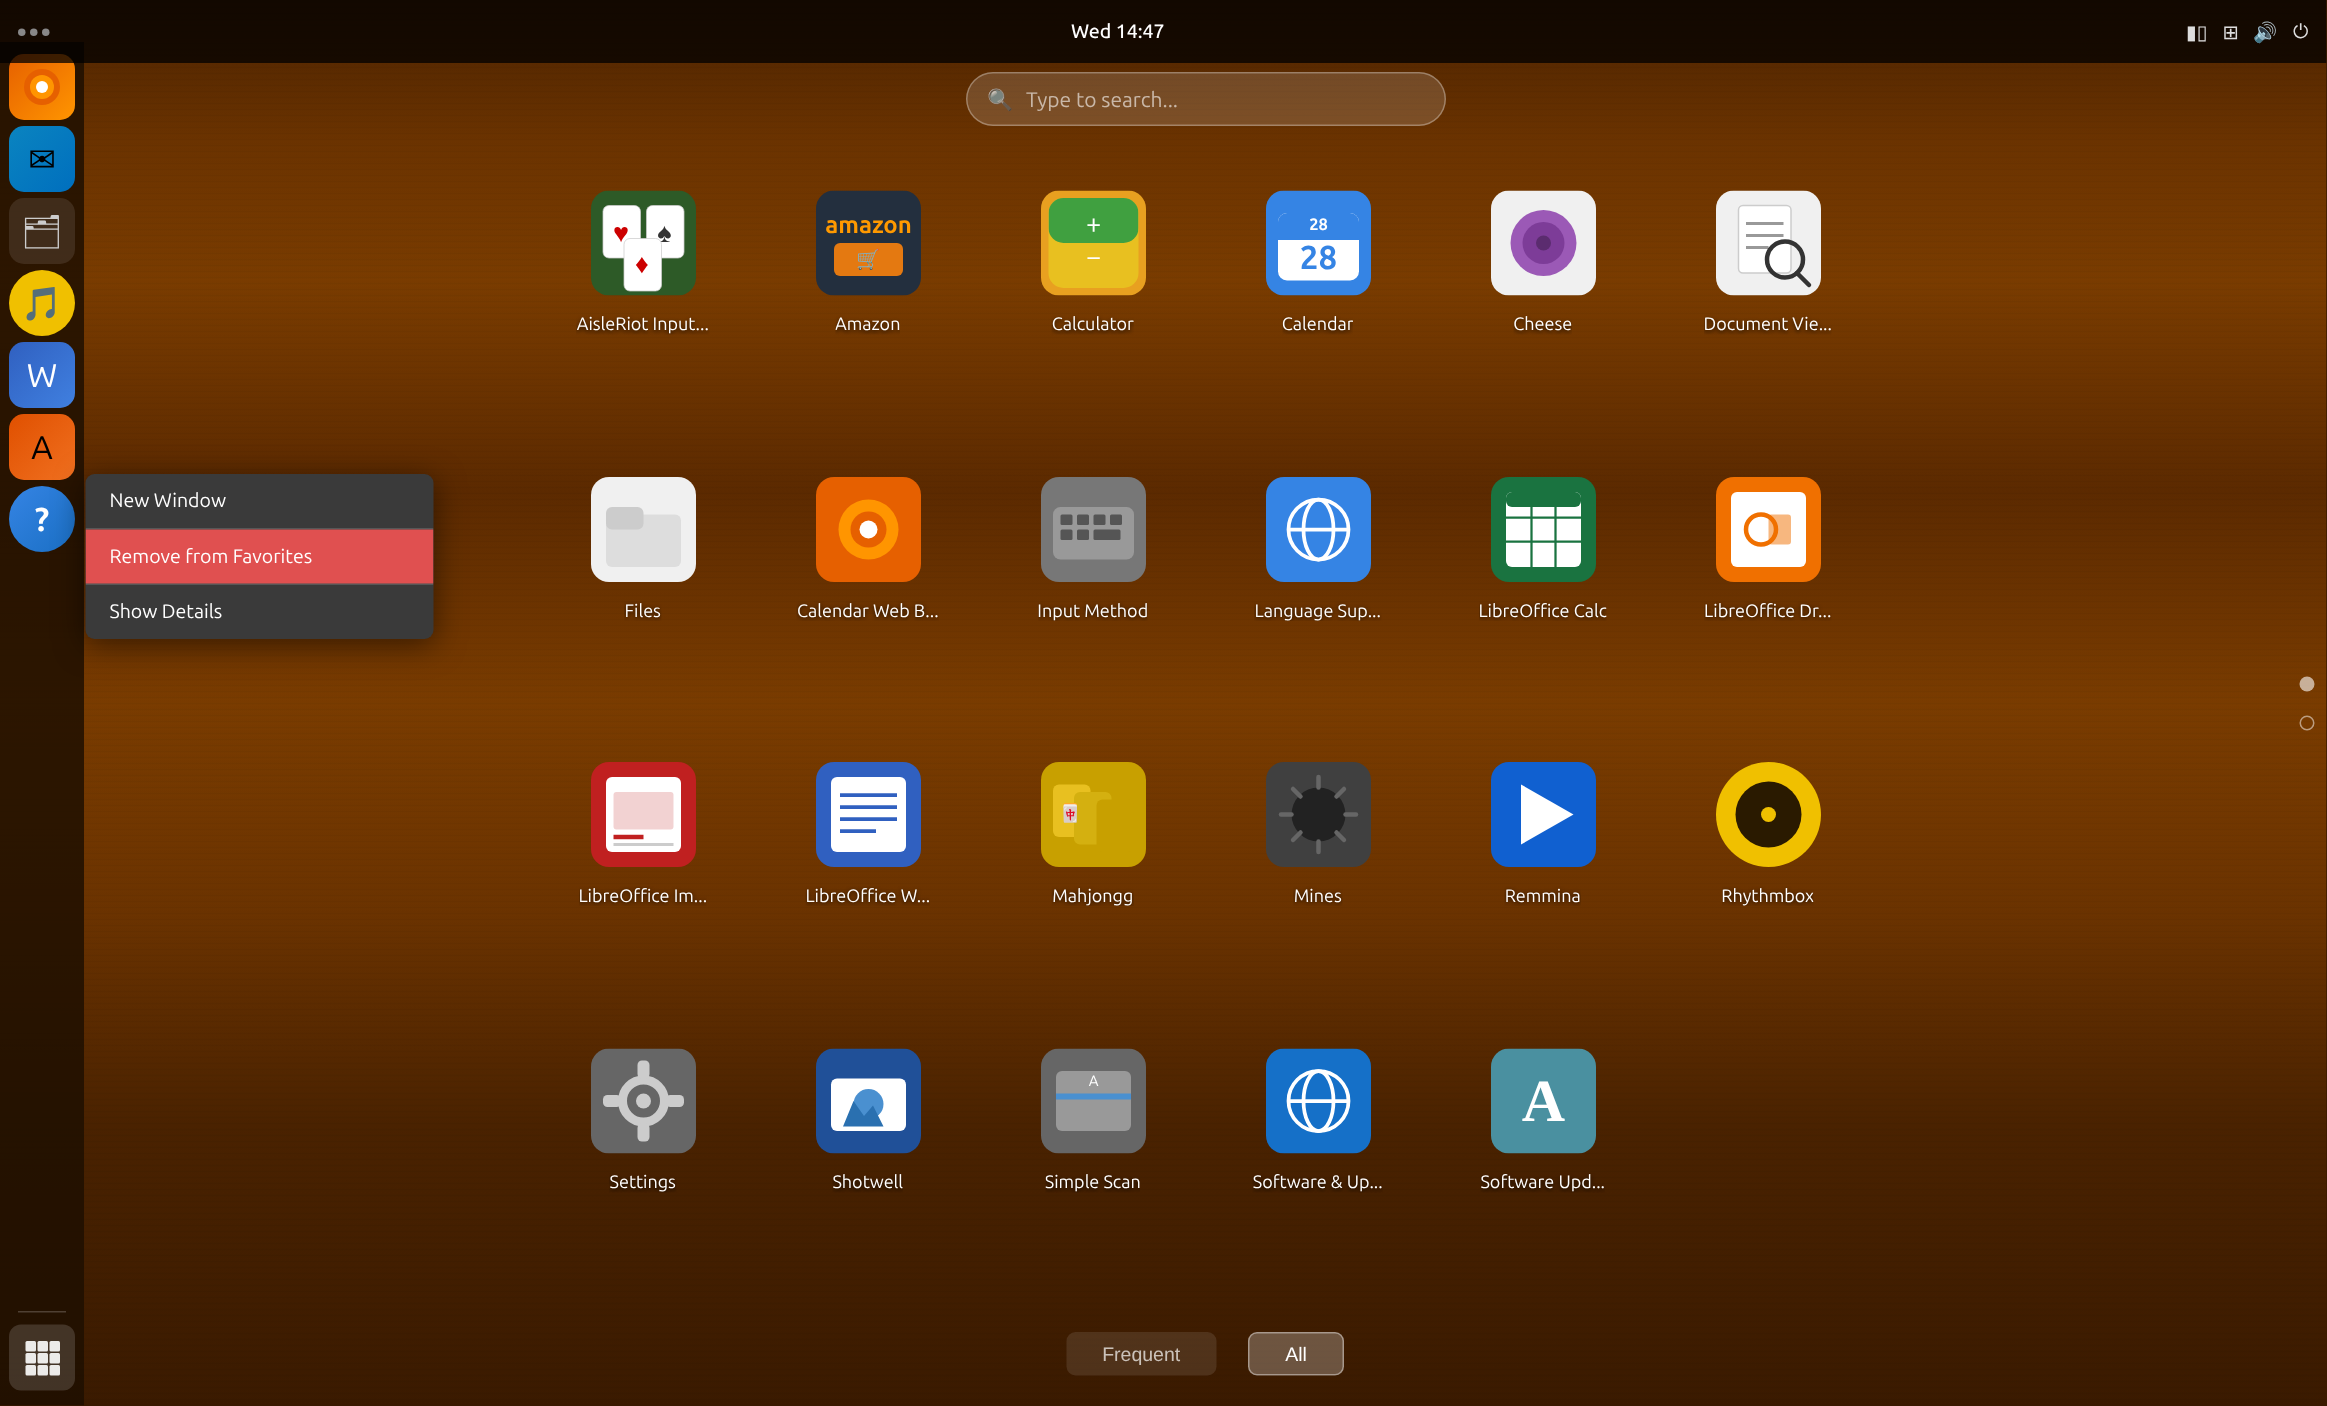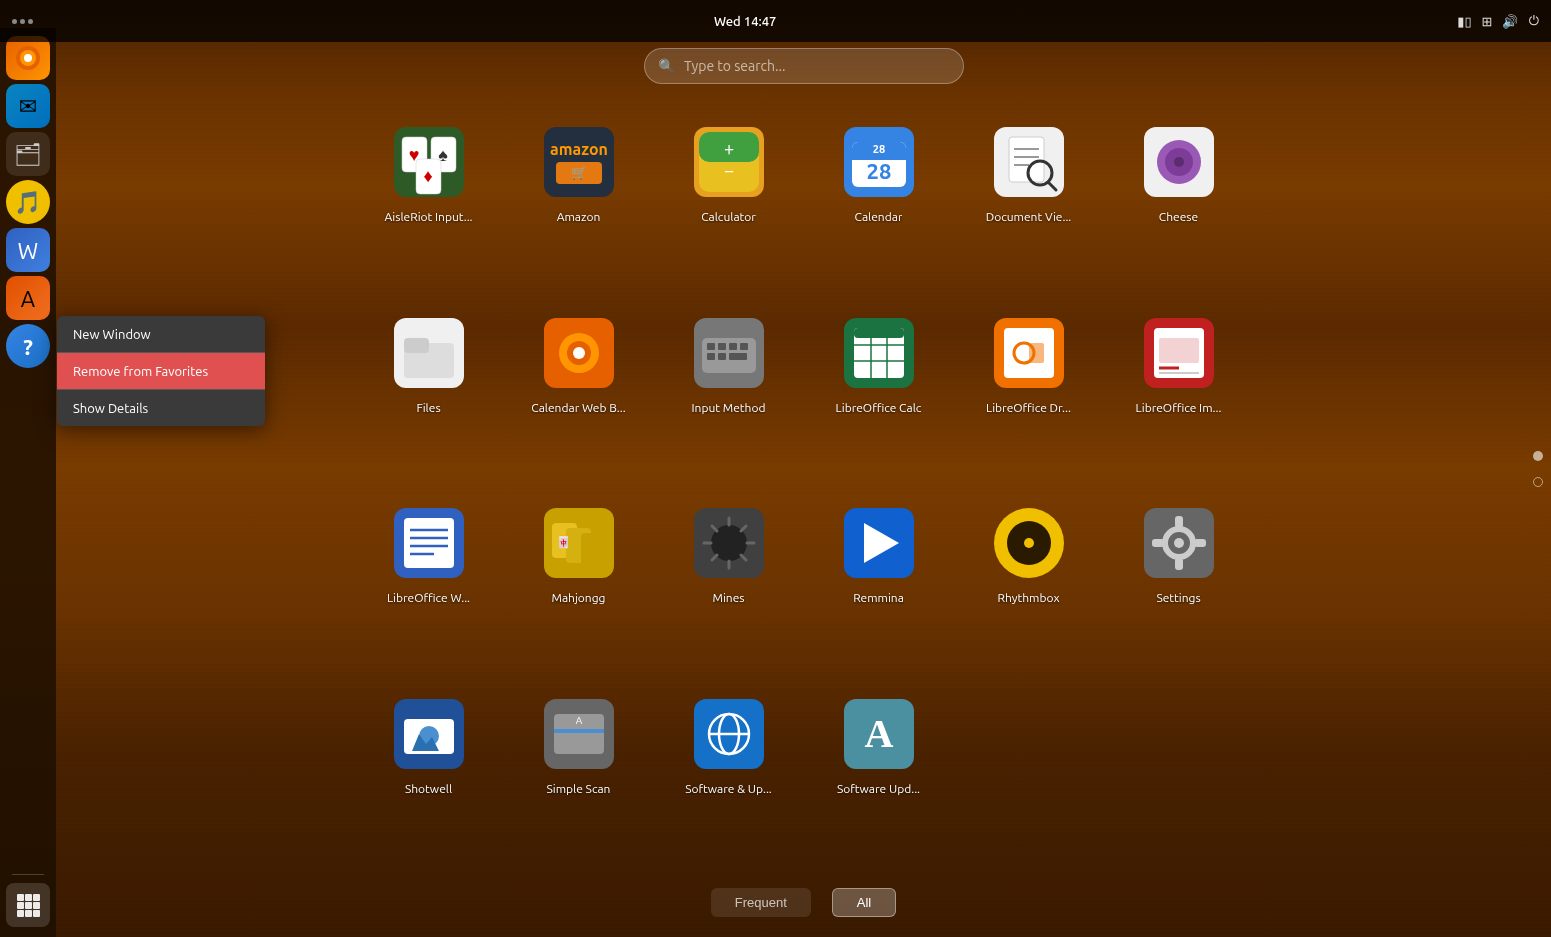--- a/index.html
+++ b/index.html
@@ -238,21 +238,21 @@
     .scroll-dot.empty {
       background: transparent;
       border: 1.5px solid rgba(255,255,255,0.5);
     }
 
     
     .context-menu {
       position: absolute;
       left: 57px;
       top: 316px;
-      width: 208px;
+      width: 232px;
       background: #3a3a3a;
       border-radius: 6px;
       overflow: hidden;
       box-shadow: 0 4px 20px rgba(0,0,0,0.5);
       z-index: 200;
     }
     .ctx-item {
       padding: 11px 16px;
       font-size: 13px;
       color: #fff;
@@ -408,40 +408,40 @@
             <text x="35" y="26" text-anchor="middle" font-size="11" fill="white" font-weight="bold">28</text>
             <text x="35" y="52" text-anchor="middle" font-size="22" fill="#3584e4" font-weight="bold">28</text>
           </svg>
         </div>
         <span class="app-label">Calendar</span>
       </div>
       <div class="app-item">
         <div class="app-icon">
           <svg width="70" height="70" viewBox="0 0 70 70">
             <rect width="70" height="70" rx="12" fill="#f0f0f0"></rect>
+            <circle cx="35" cy="35" r="22" fill="#9b59b6"></circle>
+            <circle cx="35" cy="35" r="14" fill="#7d3c98"></circle>
+            <circle cx="35" cy="35" r="5" fill="#5b2c6f"></circle>
+          </svg>
+        </div>
+        <span class="app-label">Cheese</span>
+      </div>
+      <div class="app-item">
+        <div class="app-icon">
+          <svg width="70" height="70" viewBox="0 0 70 70">
+            <rect width="70" height="70" rx="12" fill="#f0f0f0"></rect>
             <rect x="15" y="10" width="35" height="45" rx="3" fill="white" stroke="#ccc"></rect>
             <line x1="20" y1="22" x2="45" y2="22" stroke="#999" stroke-width="2"></line>
             <line x1="20" y1="30" x2="45" y2="30" stroke="#999" stroke-width="2"></line>
             <line x1="20" y1="38" x2="35" y2="38" stroke="#999" stroke-width="2"></line>
             <circle cx="46" cy="46" r="12" fill="none" stroke="#333" stroke-width="3"></circle>
             <line x1="54" y1="55" x2="62" y2="63" stroke="#333" stroke-width="3" stroke-linecap="round"></line>
           </svg>
         </div>
         <span class="app-label">Document Vie...</span>
-      </div>
-      <div class="app-item">
-        <div class="app-icon">
-          <svg width="70" height="70" viewBox="0 0 70 70">
-            <rect width="70" height="70" rx="12" fill="#f0f0f0"></rect>
-            <circle cx="35" cy="35" r="22" fill="#9b59b6"></circle>
-            <circle cx="35" cy="35" r="14" fill="#7d3c98"></circle>
-            <circle cx="35" cy="35" r="5" fill="#5b2c6f"></circle>
-          </svg>
-        </div>
-        <span class="app-label">Cheese</span>
       </div>
       <div class="app-item">
         <div class="app-icon">
           <svg width="70" height="70" viewBox="0 0 70 70">
             <rect width="70" height="70" rx="12" fill="#f0f0f0"></rect>
             <rect x="10" y="25" width="50" height="35" rx="4" fill="#ddd"></rect>
             <rect x="10" y="20" width="25" height="15" rx="4" fill="#ccc"></rect>
           </svg>
         </div>
         <span class="app-label">Files</span>
@@ -465,20 +465,31 @@
             <rect x="13" y="25" width="8" height="7" rx="1" fill="#555"></rect>
             <rect x="24" y="25" width="8" height="7" rx="1" fill="#555"></rect>
             <rect x="35" y="25" width="8" height="7" rx="1" fill="#555"></rect>
             <rect x="46" y="25" width="8" height="7" rx="1" fill="#555"></rect>
             <rect x="13" y="35" width="8" height="7" rx="1" fill="#555"></rect>
             <rect x="24" y="35" width="8" height="7" rx="1" fill="#555"></rect>
             <rect x="35" y="35" width="18" height="7" rx="1" fill="#555"></rect>
           </svg>
         </div>
         <span class="app-label">Input Method</span>
+      </div>
+      <div class="app-item">
+        <div class="app-icon">
+          <svg width="70" height="70" viewBox="0 0 70 70">
+            <rect width="70" height="70" rx="12" fill="#3584e4"></rect>
+            <circle cx="35" cy="35" r="20" fill="none" stroke="white" stroke-width="2.5"></circle>
+            <ellipse cx="35" cy="35" rx="10" ry="20" fill="none" stroke="white" stroke-width="2.5"></ellipse>
+            <line x1="15" y1="35" x2="55" y2="35" stroke="white" stroke-width="2.5"></line>
+          </svg>
+        </div>
+        <span class="app-label">Language Sup...</span>
       </div>
       <div class="app-item">
         <div class="app-icon">
           <svg width="70" height="70" viewBox="0 0 70 70">
             <rect width="70" height="70" rx="12" fill="#1a7340"></rect>
             <rect x="10" y="10" width="50" height="50" rx="4" fill="white"></rect>
             <line x1="10" y1="27" x2="60" y2="27" stroke="#1a7340" stroke-width="1.5"></line>
             <line x1="10" y1="43" x2="60" y2="43" stroke="#1a7340" stroke-width="1.5"></line>
             <line x1="27" y1="10" x2="27" y2="60" stroke="#1a7340" stroke-width="1.5"></line>
             <line x1="43" y1="10" x2="43" y2="60" stroke="#1a7340" stroke-width="1.5"></line>

